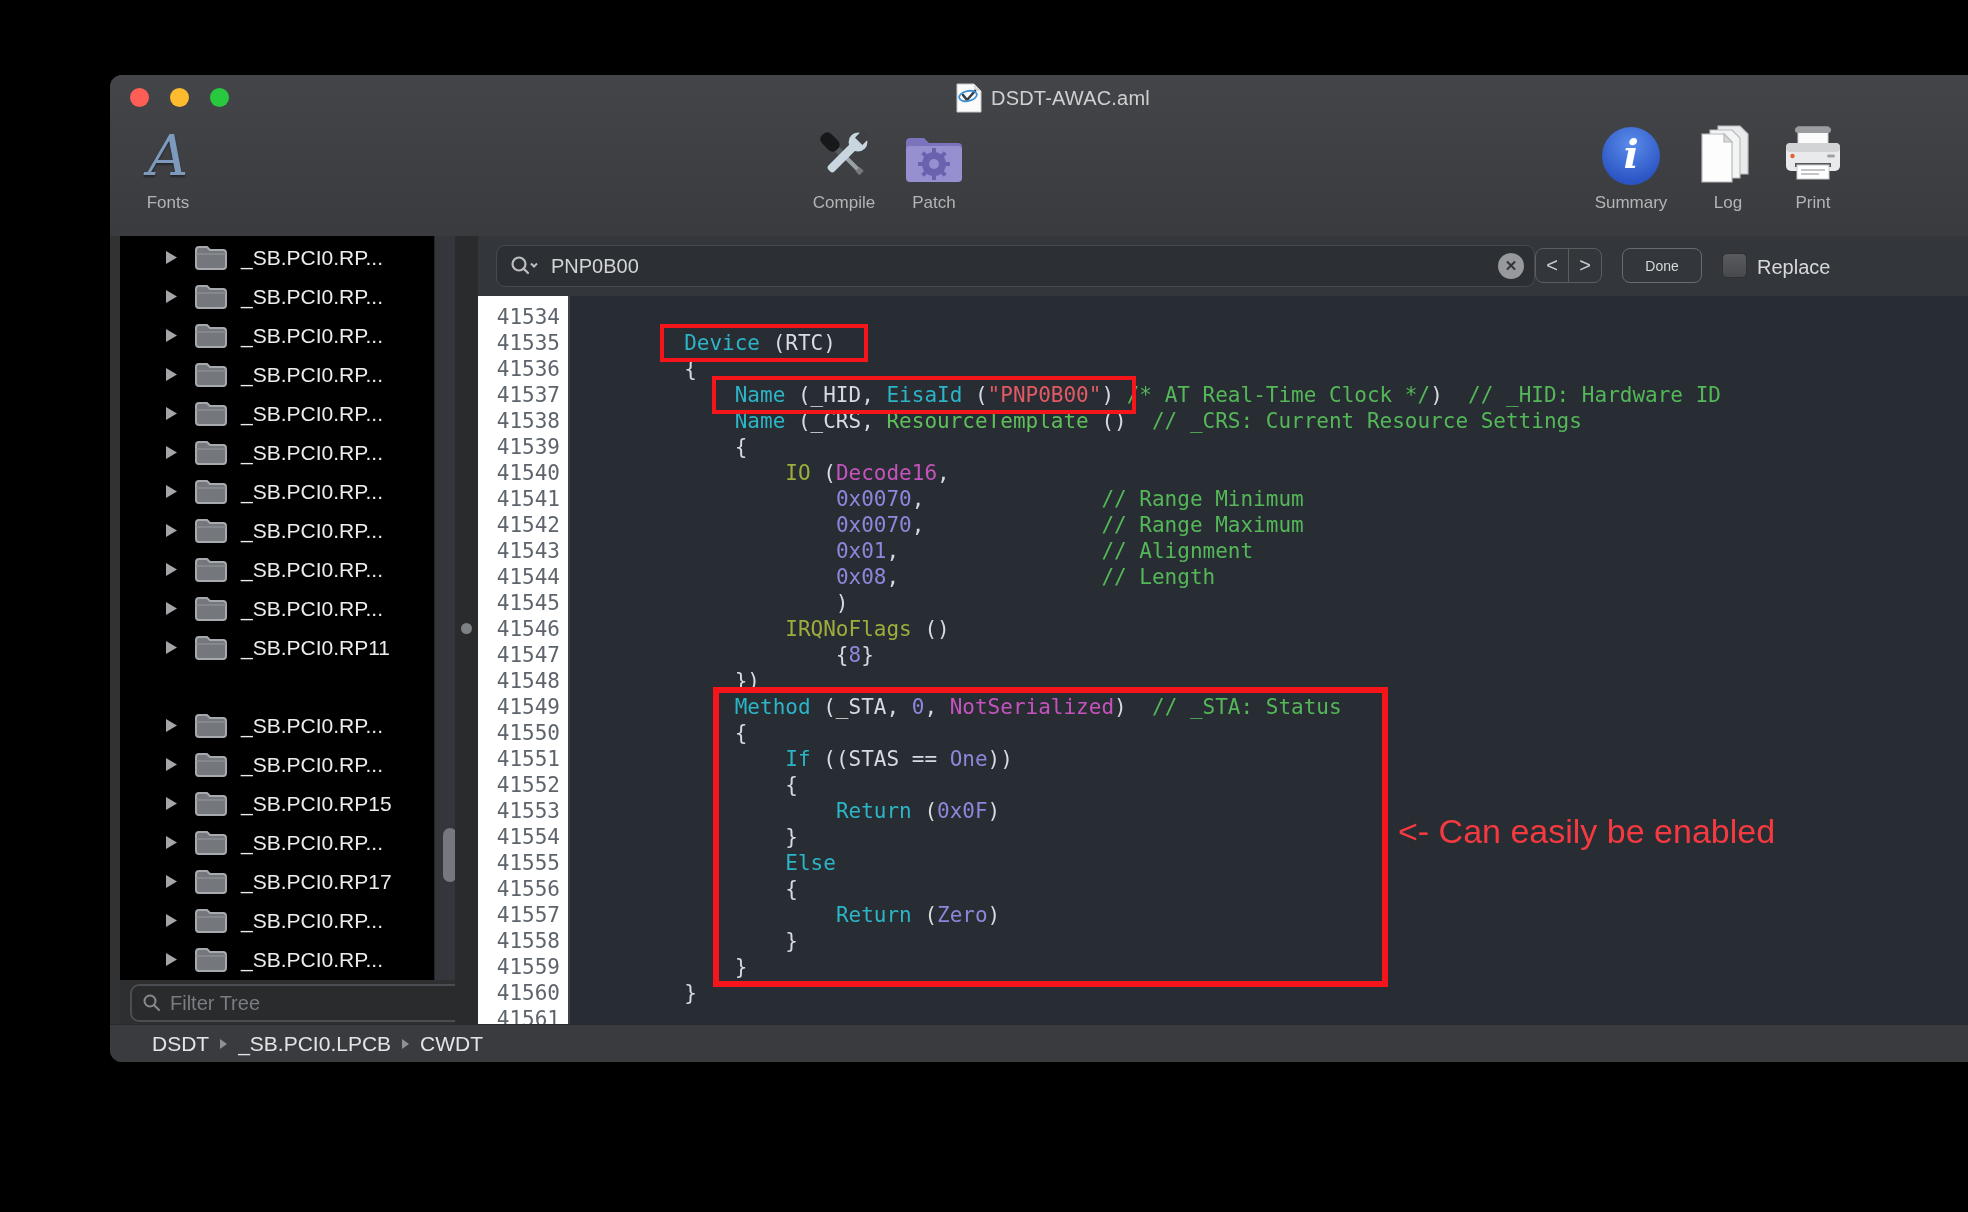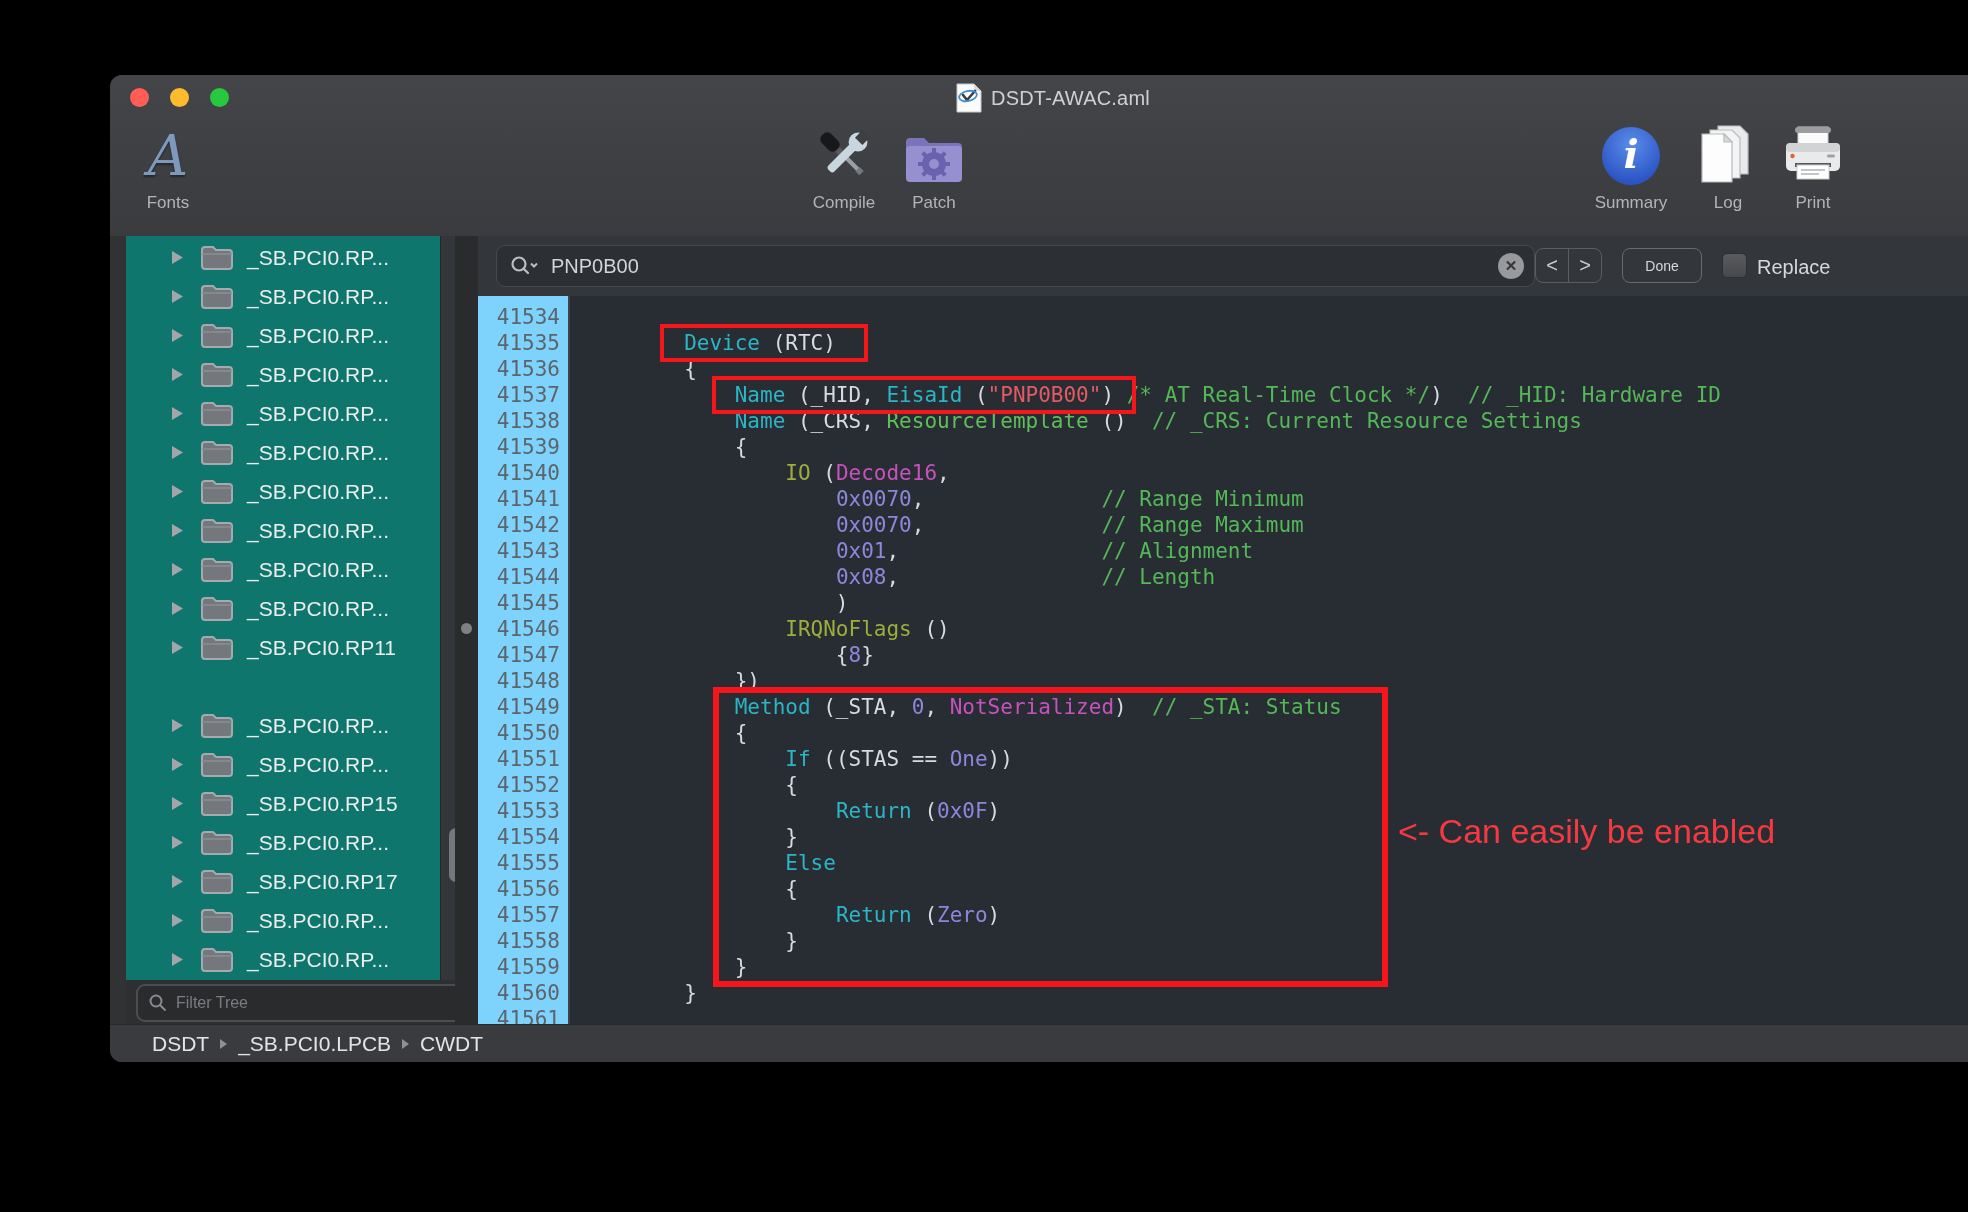--- a/index.html
+++ b/index.html
@@ -19,34 +19,34 @@
   .icon-a{font-family:"DejaVu Serif",serif;font-style:italic;font-size:56px;line-height:62px;
           color:#7d9abd;text-shadow:0 2px 2px rgba(0,0,0,.4);}
   .icon-box{height:66px;display:flex;align-items:center;justify-content:center;}
   .sum-circle{width:58px;height:58px;border-radius:50%;
               background:radial-gradient(circle at 50% 30%,#5b8ceb,#2b55c4 75%);
               display:flex;align-items:center;justify-content:center;}
   .sum-i{font-family:"DejaVu Serif",serif;font-style:italic;font-weight:bold;
          font-size:40px;color:#fff;line-height:1;margin-top:-4px;}
   
   .content{position:absolute;left:0;top:161px;right:0;bottom:37px;}
-  .sidebar{position:absolute;left:16px;top:0;width:345px;height:100%;background:#0f766e;}
+  .sidebar{position:absolute;left:10px;top:0;width:345px;height:100%;background:#000000;}
   .tree{position:absolute;left:0;top:0;right:30px;bottom:45px;overflow:hidden;}
   .trow{position:absolute;left:0;width:100%;height:39px;display:flex;align-items:center;}
   .tri{margin-left:45px;width:14px;display:flex;}
   .folder{margin-left:14px;display:flex;}
   .tlab{margin-left:12px;font-size:21px;color:#eceded;white-space:nowrap;}
   .scrolltrack{position:absolute;right:0;top:0;width:30px;bottom:45px;background:#33363a;
                border-left:1px solid #242628;}
   .thumb{position:absolute;left:8px;top:592px;width:14px;height:54px;border-radius:7px;background:#75787d;}
   .filterbar{position:absolute;left:0;right:0;bottom:0;height:45px;background:#2d2f31;}
   .filterfield{position:absolute;left:10px;right:0;top:4px;height:34px;border:2px solid #4a4d51;
                border-radius:9px;background:#292b2d;display:flex;align-items:center;}
   .filterfield input{flex:1;background:transparent;border:none;outline:none;color:#cfd1d3;
-                     font-size:16px;font-family:"Liberation Sans",sans-serif;}
+                     font-size:20px;font-family:"Liberation Sans",sans-serif;}
   .filterfield input::placeholder{color:#7a7d81;}
   .splitter{position:absolute;left:345px;top:0;width:23px;height:100%;background:#292b2d;}
   .split-dot{position:absolute;left:6px;top:387px;width:11px;height:11px;border-radius:50%;background:#7e8184;}
   .rightcol{position:absolute;left:368px;right:0;top:0;bottom:0;}
   
   .searchrow{position:absolute;left:0;right:0;top:0;height:60px;background:#33363b;
              border-bottom:1px solid #26282a;}
   .searchfield{position:absolute;left:18px;top:9px;width:1039px;height:42px;border-radius:9px;
                background:#2c2f34;border:1.5px solid #47494e;display:flex;align-items:center;box-sizing:border-box;}
   .searchfield input{flex:1;background:transparent;border:none;outline:none;color:#d3d5d7;
@@ -59,21 +59,21 @@
   .navseg .seg{flex:1;display:flex;align-items:center;justify-content:center;color:#c9cbcd;font-size:20px;}
   .navseg .seg:first-child{border-right:1.5px solid #5b5d61;}
   .donebtn{position:absolute;left:1144px;top:12px;width:80px;height:35px;border:1.5px solid #696b6f;
            border-radius:8px;background:transparent;color:#d6d8da;font-size:14px;
            font-family:"Liberation Sans",sans-serif;box-sizing:border-box;}
   .checkbox{position:absolute;left:1244px;top:17px;width:25px;height:25px;border-radius:5px;
             background:linear-gradient(#595b5f,#47494d);border:1px solid #2e3032;box-sizing:border-box;}
   .replacelab{position:absolute;left:1279px;top:20px;font-size:20px;color:#d6d8da;}
   
   .editor{position:absolute;left:0;right:0;top:60px;bottom:0;background:#282c33;overflow:hidden;}
-  .gutter{position:absolute;left:0;top:0;width:92px;height:100%;background:#7dd3fc;
+  .gutter{position:absolute;left:0;top:0;width:92px;height:100%;background:#ffffff;
           border-right:2px solid #3c414a;padding-top:8px;box-sizing:border-box;}
   .gutter div{height:26px;line-height:26px;text-align:right;padding-right:8px;
               font-family:"DejaVu Sans Mono",monospace;font-size:21px;color:var(--tok-ln,#5d646c);}
   .code{position:absolute;left:94px;top:0;right:0;bottom:0;padding:8px 0 0 11px;
         font-family:"DejaVu Sans Mono",monospace;font-size:21px;line-height:26px;white-space:pre;}
   .code div{height:26px;}
   .t-k{color:var(--tok-k);} .t-w{color:var(--tok-w);} .t-c{color:var(--tok-c);}
   .t-g{color:var(--tok-g);} .t-o{color:var(--tok-o);} .t-m{color:var(--tok-m);}
   .t-n{color:var(--tok-n);} .t-s{color:var(--tok-s);}
   .redbox{position:absolute;border:4px solid var(--accent-red,#f6151b);box-sizing:border-box;}

